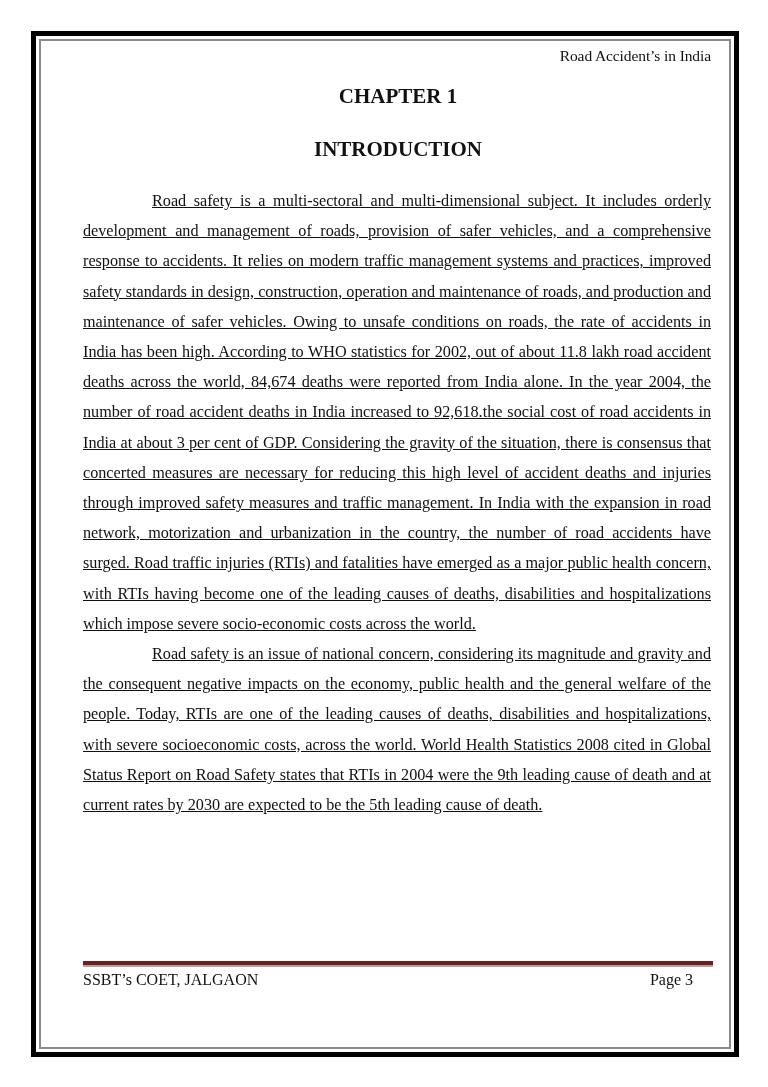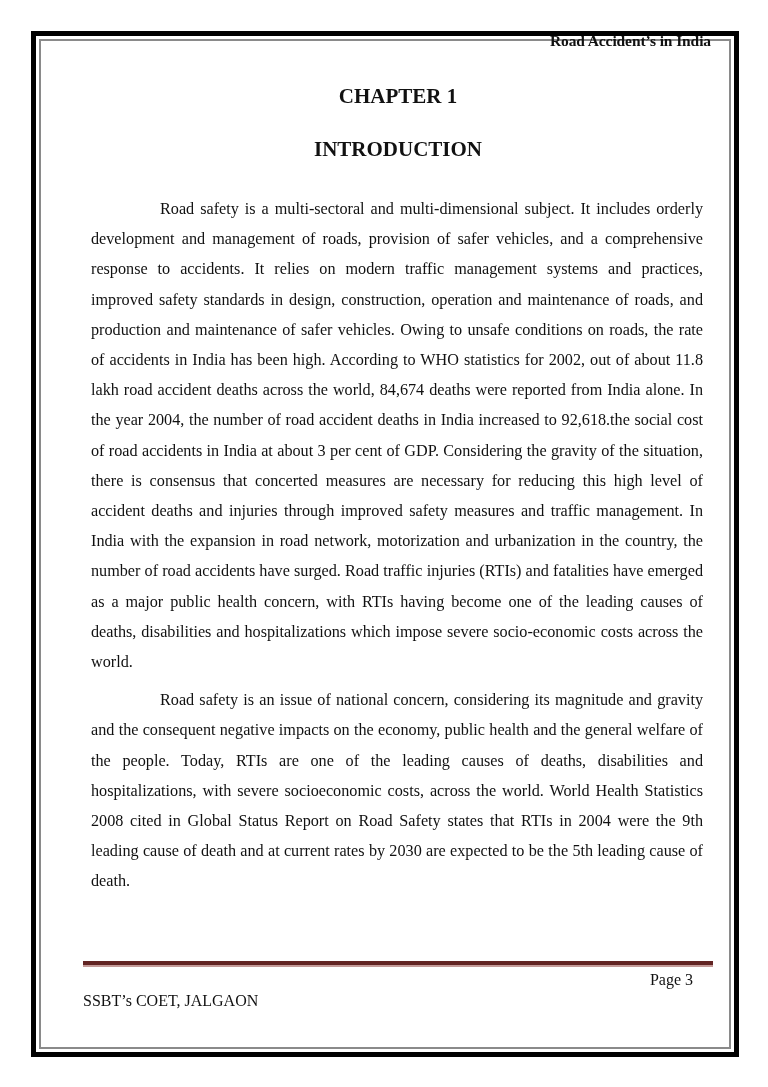--- a/index.html
+++ b/index.html
@@ -28,22 +28,22 @@
       position: absolute;
       left: 3px;
       top: 3px;
       right: 3px;
       bottom: 3px;
       border: 2px solid #8a8a8a;
     }
     .running-header {
       position: absolute;
       right: 57px;
-      top: 32px;
-      font-weight: bold;
+      top: 47px;
+      font-weight: normal;
       font-size: 15.5px;
       letter-spacing: -0.1px;
     }
     .chapter-number {
       position: absolute;
       left: 0;
       width: 796px;
       top: 84px;
       text-align: center;
       font-weight: bold;
@@ -60,23 +60,24 @@
     }
     .body-text {
       position: absolute;
       left: 83px;
       top: 186px;
       width: 628px;
       font-size: 16.2px;
       line-height: 30.2px;
     }
     .body-text p {
-      margin: 8px;
+      margin: 0;
       text-align: justify;
       text-indent: 69px;
+      text-decoration: underline;
     }
     .footer-rule {
       position: absolute;
       left: 83px;
       top: 961px;
       width: 630px;
       height: 4px;
       background: #622423;
     }
     .footer-rule-thin {
@@ -85,21 +86,20 @@
       top: 965px;
       width: 630px;
       height: 2px;
       background: #c49a98;
     }
     .footer-left {
       position: absolute;
       left: 83px;
       top: 971px;
       font-size: 16px;
-      margin-top: 21px;
     }
     .footer-right {
       position: absolute;
       right: 75px;
       top: 971px;
       font-size: 16px;
     }
   </style>
 </head>
 <body>

